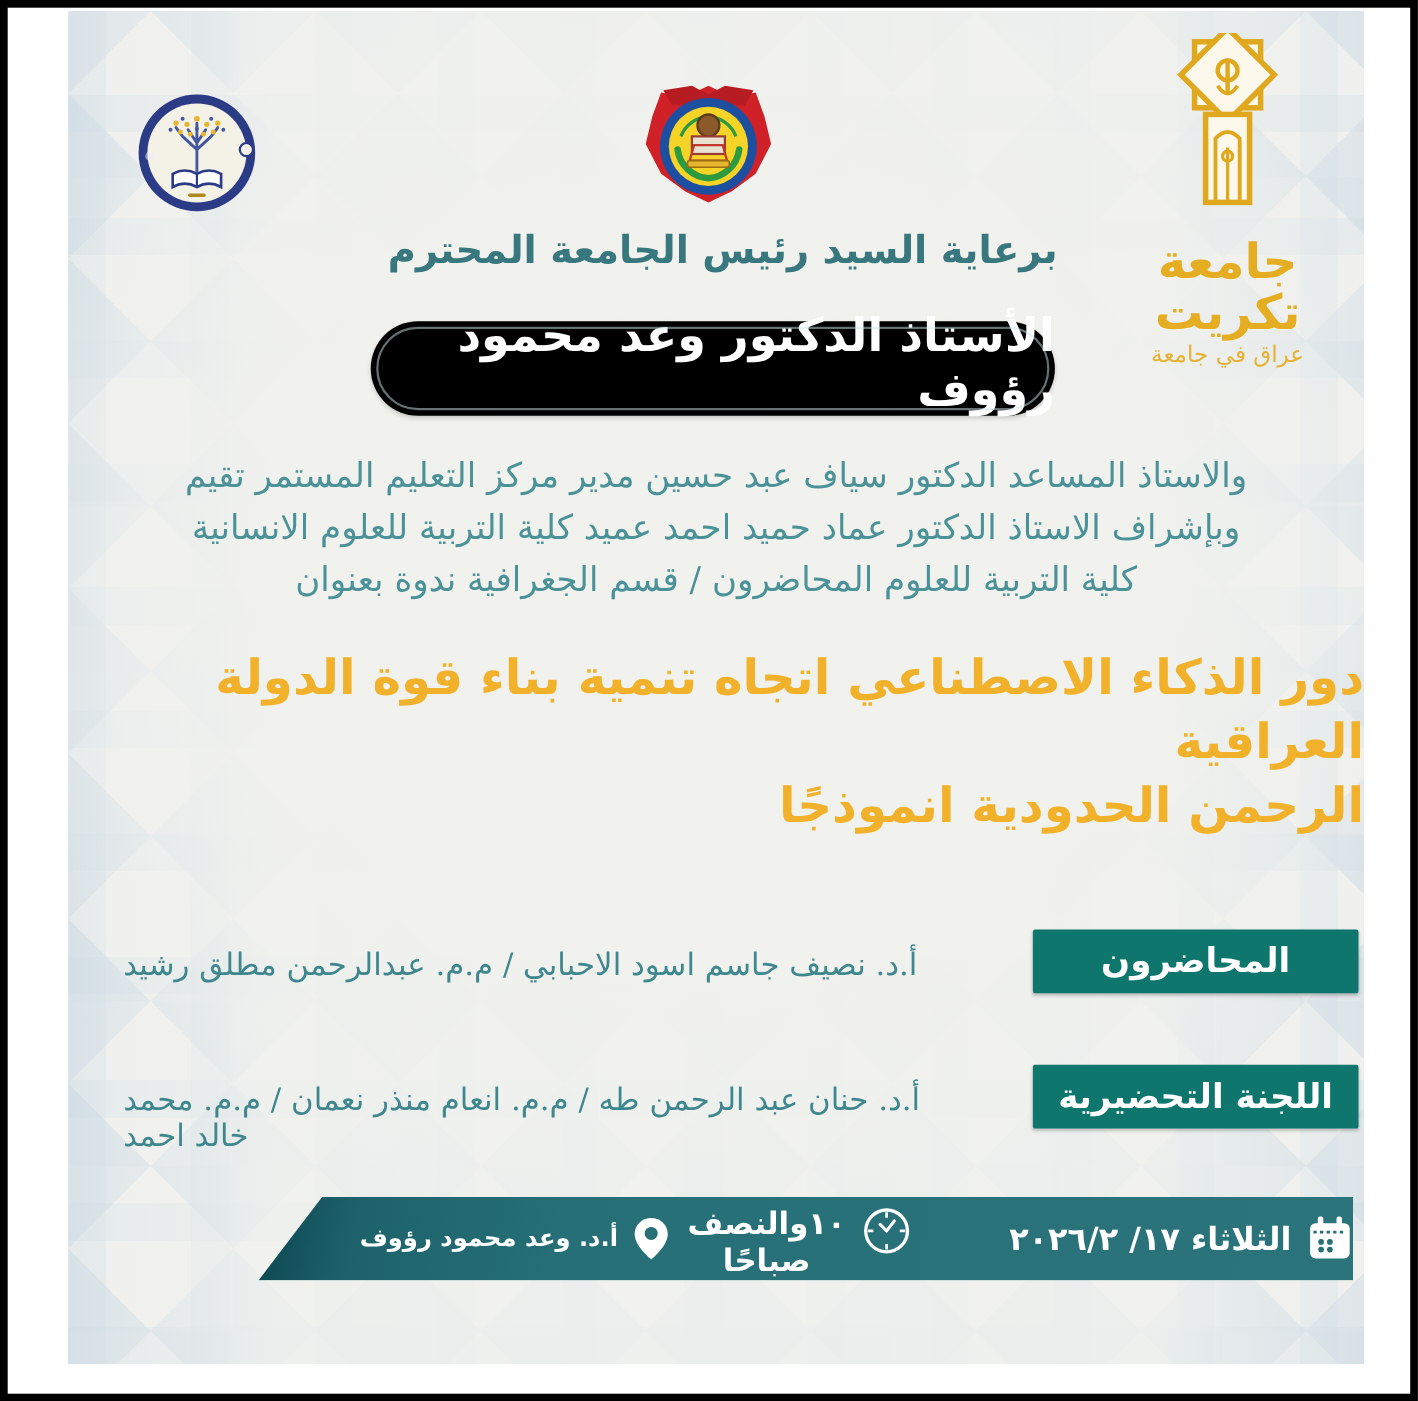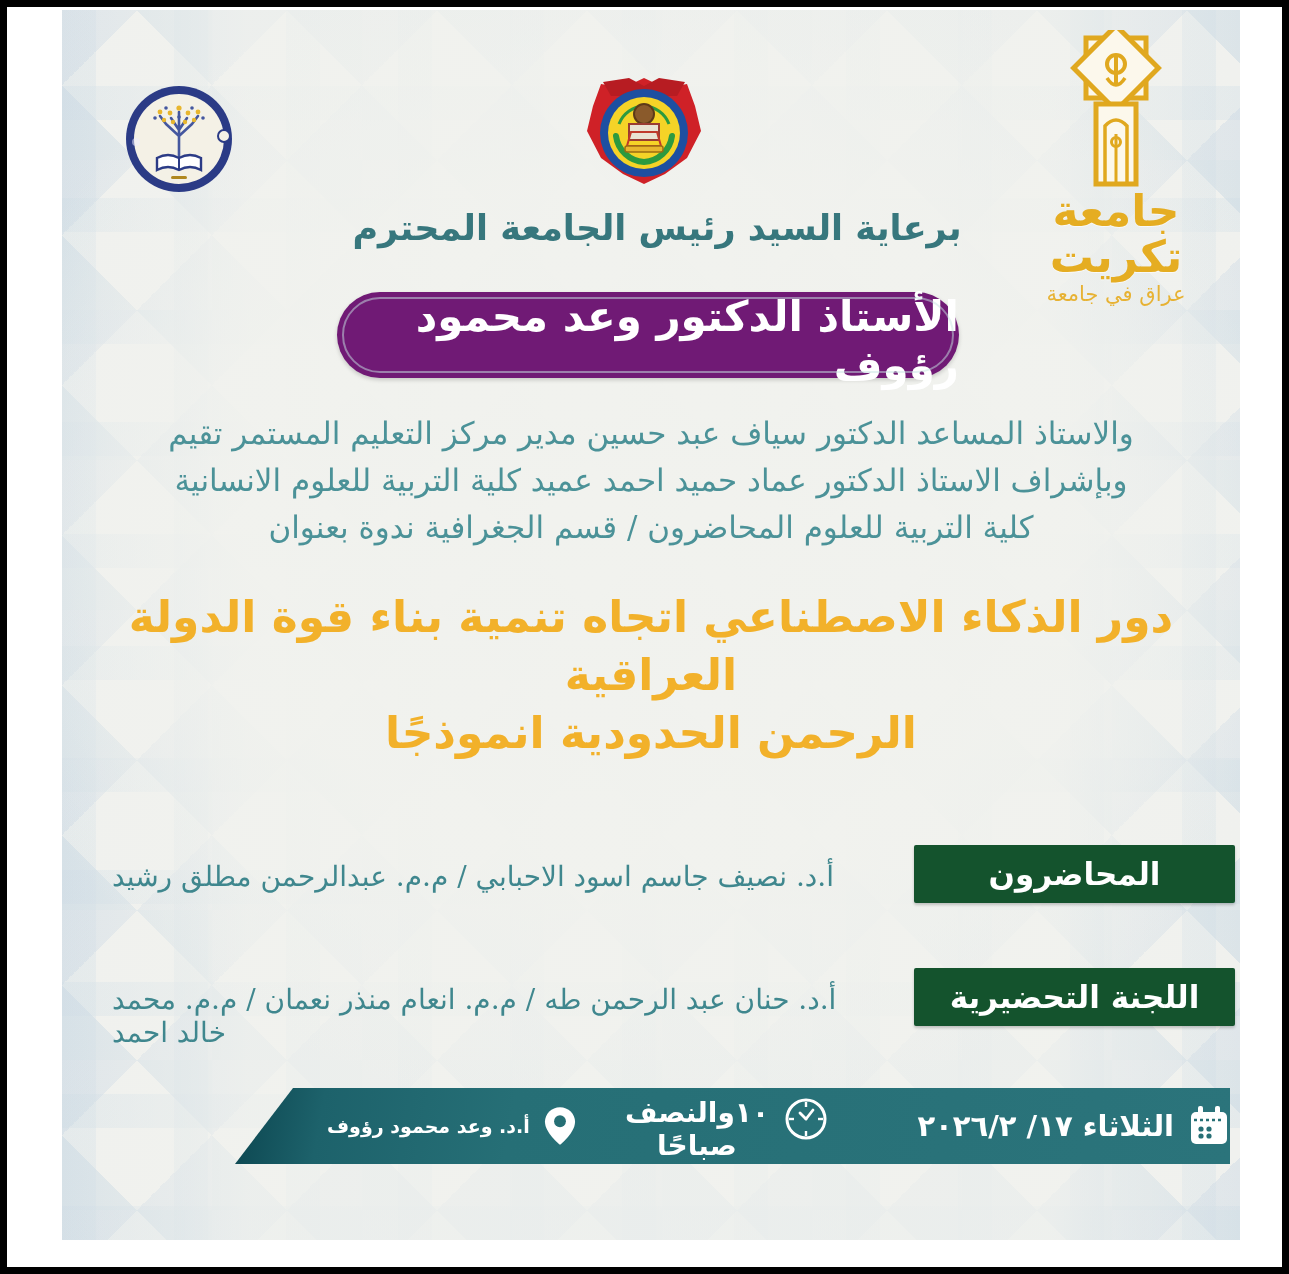--- a/index.html
+++ b/index.html
@@ -39,53 +39,53 @@
   }
   .layer { position:absolute; inset:0; z-index:2; }
 
   
   .logo-left   { position:absolute; left:62px;  top:74px;  width:110px; height:110px; }
   .logo-center { position:absolute; left:521px; top:66px;  width:122px; height:110px; }
   .logo-right  { position:absolute; left:946px; top:20px;  width:216px; text-align:center; }
   .logo-right svg { display:block; margin:0 auto; }
   .uni-name {
     font-size:44px; font-weight:bold; color:#e5ad22; line-height:46px;
-    text-shadow:0 1px 0 rgba(255,255,255,.6); letter-spacing:-1px;
+    text-shadow:0 1px 0 rgba(255,255,255,.6); letter-spacing:-1px;margin-top:28px;
   }
   .uni-tagline { font-size:21px; font-weight:normal; color:#e7b233; margin-top:2px; }
 
   
   .patronage {
     position:absolute; top:198px; left:0; right:0; text-align:center;
     font-size:35px; font-weight:bold; color:#37777d;margin-left:12px;
   }
   .honoree {
     position:absolute; left:275px; top:282px; width:622px; height:86px;
-    background:#701a75; border-radius:44px;
-    display:flex; align-items:flex-start; justify-content:center;
+    background:#000000; border-radius:44px;
+    display:flex; align-items:flex-end; justify-content:center;
     color:#ffffff; font-size:42px; font-weight:bold;
     box-shadow:0 2px 4px rgba(0,0,0,.18);
   }
   .honoree::after {
     content:""; position:absolute; inset:5px; border-radius:40px;
     border:2px solid rgba(200,228,228,.5); pointer-events:none;
   }
   .supervision {
     position:absolute; top:400px; left:0; right:0; text-align:center;
     font-family:"DejaVu Serif","Liberation Serif",serif;
     font-size:31px; line-height:47px; color:#4b9298;
   }
   .sem-title {
-    position:absolute; top:578px; left:0; right:0; text-align:center;
+    position:absolute; top:578px; left:0; right:0; text-align:right;
     font-size:44px; font-weight:bold; line-height:58px; color:#f2b12a;
   }
 
   
   .sec-label {
-    position:absolute; left:auto; width:321px; height:58px; background:#14532d;
+    position:absolute; left:auto; width:296px; height:58px; background:#0f766e;
     display:flex; align-items:center; justify-content:center;
     color:#fff; font-size:31px; font-weight:bold; border-radius:2px;
     box-shadow:0 2px 3px rgba(0,0,0,.2);
   }
   .sec-label.lecturers  { right:5px;  top:835px; }
   .sec-label.committee  { right:5px;  top:958px; }
   .names {
     position:absolute; left:50px; width:775px; text-align:left;
     font-family:"DejaVu Serif","Liberation Serif",serif;
     font-size:28px; color:#3f878e;
@@ -99,21 +99,21 @@
     background:linear-gradient(100deg,#0c4650 0%, #1d626b 9%, #266f76 28%, #2b747b 100%);
     clip-path:polygon(58px 0, 100% 0, 100% 100%, 0 100%);
     box-shadow:0 3px 5px rgba(0,0,0,.15);
   }
   .f-item { position:absolute; display:flex; direction:rtl; align-items:center; gap:14px; color:#fff; font-weight:bold; z-index:3; }
   .f-date { top:1078px; height:76px; right:10px; }
   .f-date .txt { font-size:29px; }
   .f-time { top:1086px; right:411px; align-items:flex-start; }
   .f-time .col { text-align:center; font-size:28px; line-height:33px; }
   .f-loc  { top:1078px; height:76px; left:265px; }
-  .f-loc .txt { font-size:19px; }
+  .f-loc .txt { font-size:22px; }
   .f-icon { flex:0 0 auto; display:block; }
 </style>
 </head>
 <body>
 
 <div class="frame">
   <div class="poster">
     <div class="layer">
 
       <div class="logo-left">

